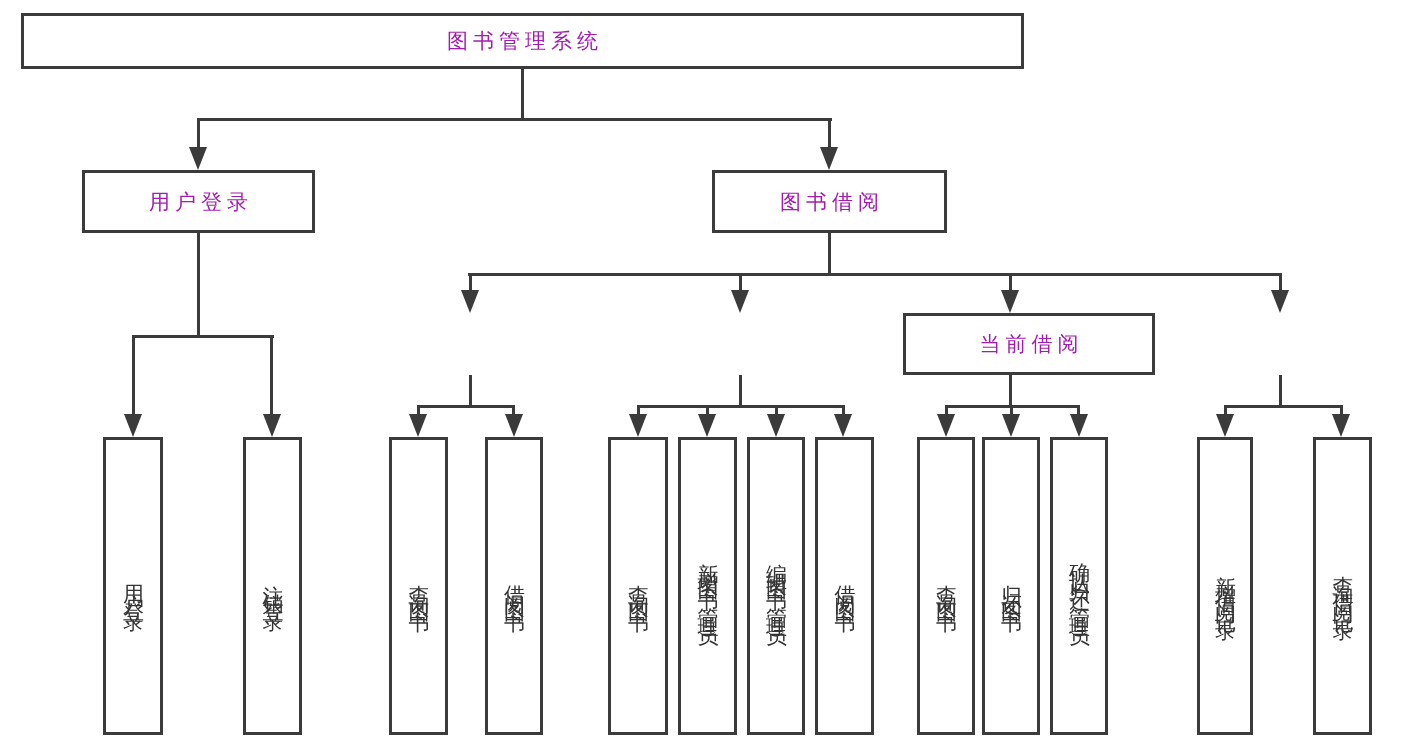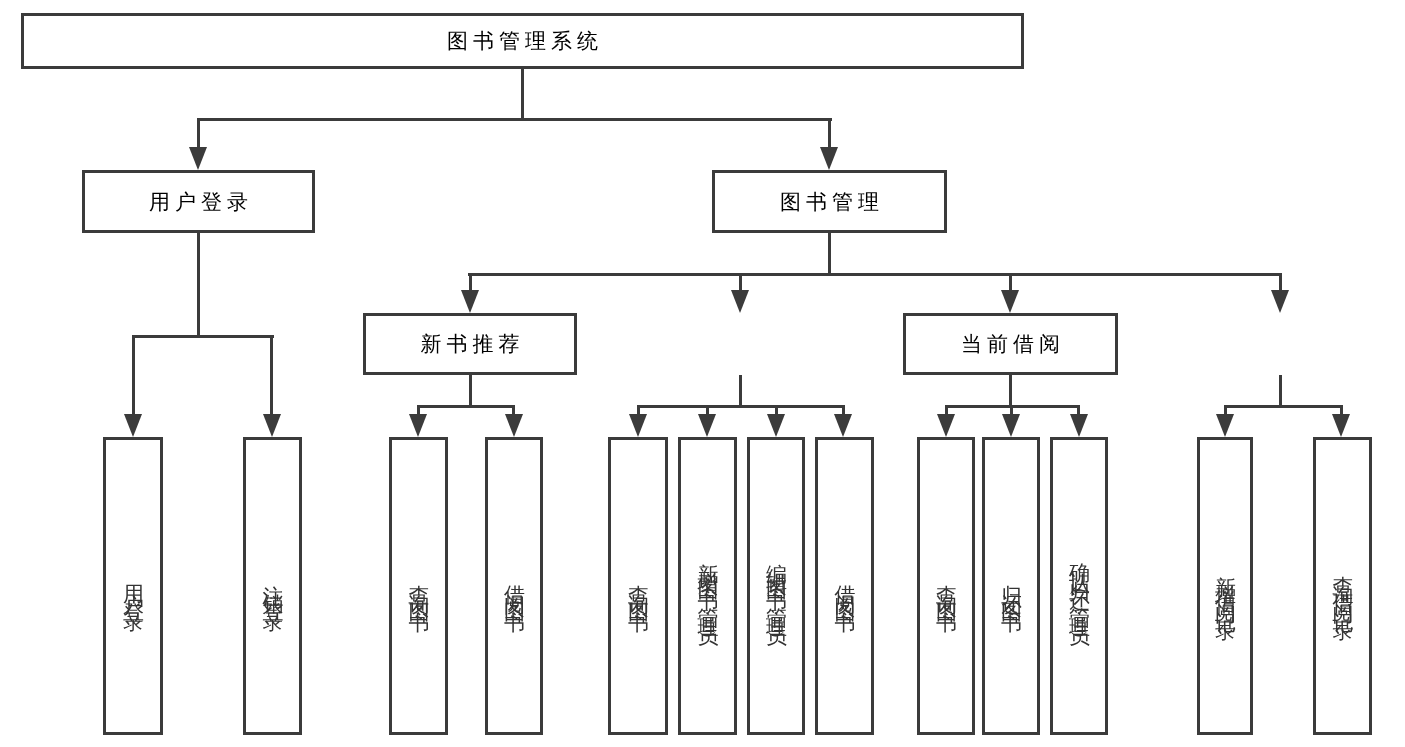--- a/index.html
+++ b/index.html
@@ -3,21 +3,21 @@
 <meta charset="utf-8">
 <style>
   html,body{margin:0;padding:0;background:#fff;}
   #canvas{
     position:relative;width:1405px;height:747px;background:#ffffff;overflow:hidden;
     font-family:"DejaVu Sans","Liberation Sans",sans-serif;
   }
   .hnode{
     position:absolute;box-sizing:border-box;border:3px solid #3b3b3b;background:#fff;
     display:flex;align-items:center;justify-content:center;
-    font-size:21px;color:#000000;letter-spacing:5px;text-indent:5px;white-space:nowrap;
+    font-size:21px;color:#a21caf;letter-spacing:5px;text-indent:5px;white-space:nowrap;
   }
   .vnode{
     position:absolute;top:437px;height:298px;box-sizing:border-box;border:3px solid #3b3b3b;
     background:#fff;display:flex;align-items:center;justify-content:center;
   }
   .vnode .vtext{
     writing-mode:vertical-rl;text-orientation:mixed;font-size:21px;color:#333;
     letter-spacing:9px;line-height:1;white-space:nowrap;
   }
   .line{position:absolute;background:#3b3b3b;}
@@ -38,27 +38,24 @@
 <div id="canvas">
 
   <div class="hnode" style="left:21px;top:13px;width:1003px;height:56px;">
     <span>图书管理系统</span>
   </div>
 
   <div class="hnode" style="left:82px;top:170px;width:233px;height:63px;">
     <span>用户登录</span>
   </div>
   <div class="hnode" style="left:712px;top:170px;width:235px;height:63px;">
-    <span>图书管理</span>
+    <span>图书借阅</span>
   </div>
 
-  <div class="hnode" style="left:363px;top:313px;width:214px;height:62px;">
-    <span>新书推荐</span>
-  </div>
-  <div class="hnode" style="left:903px;top:313px;width:215px;height:62px;">
+  <div class="hnode" style="left:903px;top:313px;width:252px;height:62px;">
     <span>当前借阅</span>
   </div>
 
   <div class="vnode" style="left:103px;width:60px;">
     <span class="vtext">用户登录</span>
   </div>
   <div class="vnode" style="left:243px;width:59px;">
     <span class="vtext">注销登录</span>
   </div>
 

